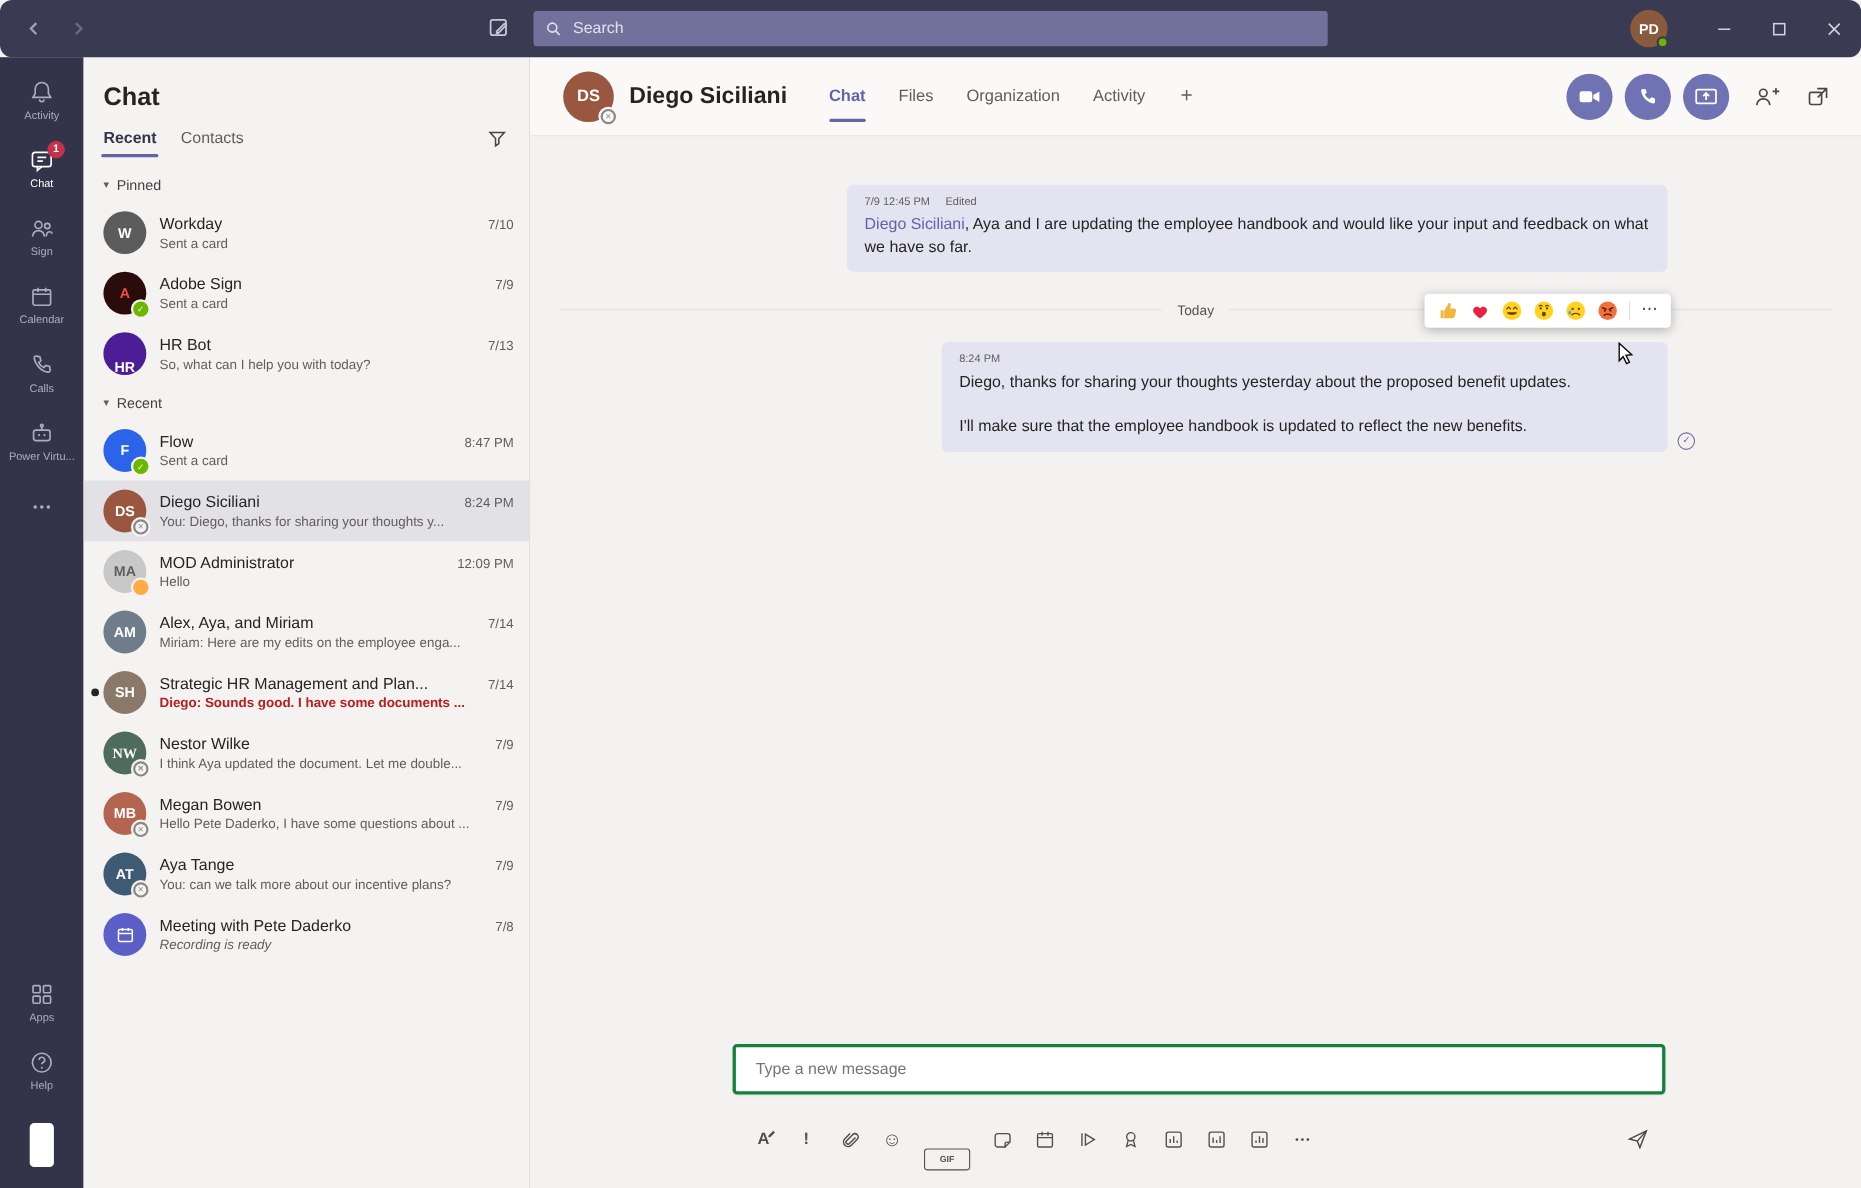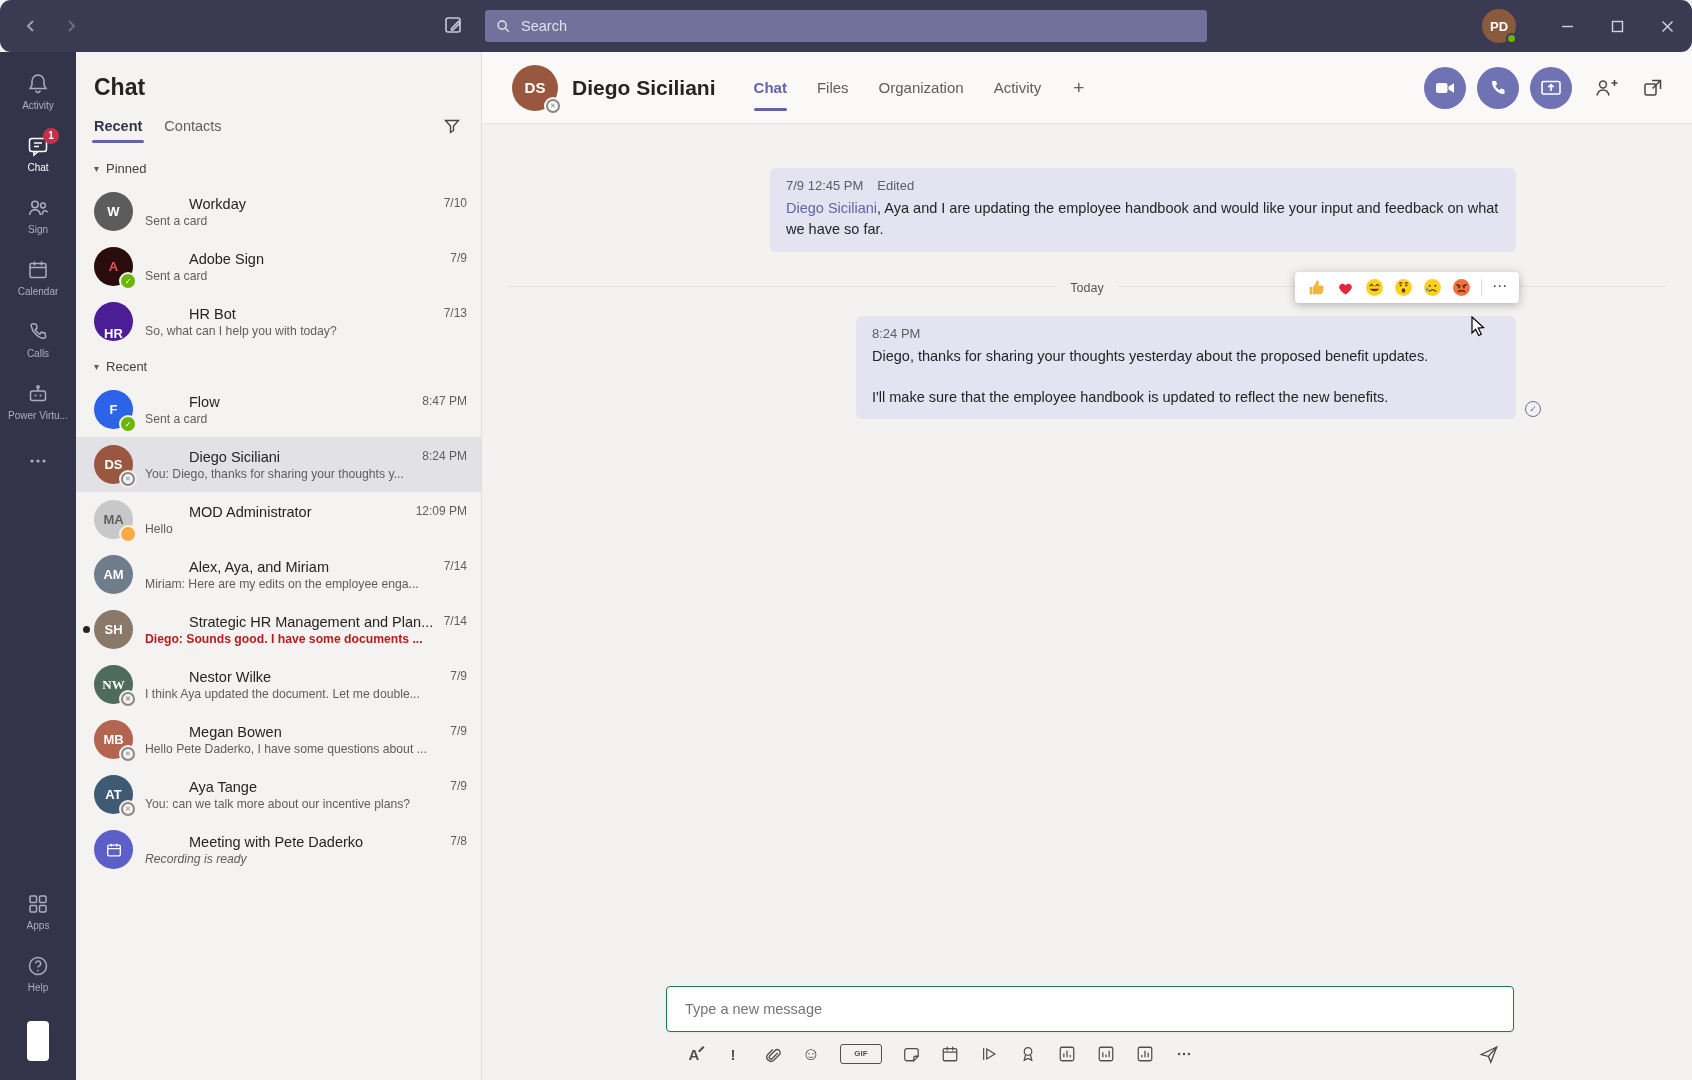--- a/index.html
+++ b/index.html
@@ -57,21 +57,21 @@
   .chat-row.unread .unread-dot{display:block;}
   .avatar{width:39px;height:39px;border-radius:50%;flex:none;display:flex;align-items:center;justify-content:center;color:#fff;font-size:13px;font-weight:bold;position:relative;margin-right:12px;}
   .avatar-text{display:flex;align-items:center;justify-content:center;}
   .presence{position:absolute;right:-2px;bottom:-2px;width:14px;height:14px;border-radius:50%;box-shadow:0 0 0 2px #f4f3f2;display:flex;align-items:center;justify-content:center;font-size:8px;font-weight:bold;}
   .presence.available{background:#6BB700;color:#fff;}
   .presence.available::after{content:"✓";}
   .presence.away{background:#FFAA44;color:#fff;}
   .presence.offline{background:#f4f3f2;border:2px solid #8a8886;color:#8a8886;}
   .presence.offline::after{content:"✕";font-size:7px;}
   .row-main{flex:1;min-width:0;display:flex;flex-direction:column;gap:2px;}
-  .row-top{display:flex;align-items:flex-start;margin-left:44px;}
+  .row-top{display:flex;align-items:center;}
   .row-name{flex:1;min-width:0;font-size:14.5px;color:#252423;white-space:nowrap;overflow:hidden;text-overflow:ellipsis;}
   .row-time{flex:none;font-size:12px;color:#605e5c;margin-left:8px;}
   .row-preview{font-size:12.2px;color:#605e5c;white-space:nowrap;overflow:hidden;text-overflow:ellipsis;}
   .chat-row.unread .row-name{font-weight:normal;}
   .chat-row.unread .row-preview{font-weight:bold;color:#b91c1c;}
   .chat-row.italic-preview .row-preview{font-style:italic;}
 
   
   .main{flex:1;display:flex;flex-direction:column;min-width:0;background:#f3f2f1;}
   .conv-head{height:72px;flex:none;display:flex;align-items:center;padding:0 26px 0 30px;background:#faf9f8;border-bottom:1px solid #e4e3e2;}
@@ -85,50 +85,50 @@
   .ctab.active::after{content:"";position:absolute;left:0;right:0;bottom:12px;height:3px;border-radius:2px;background:#6264A7;}
   .ctab-add{font-size:19px;color:#605e5c;cursor:pointer;margin-left:2px;}
   .conv-actions{margin-left:auto;display:flex;align-items:center;gap:11px;}
   .call-btn{width:42px;height:42px;border-radius:50%;background:#6f72b3;display:flex;align-items:center;justify-content:center;cursor:pointer;}
   .hd-icon{width:26px;height:26px;display:flex;align-items:center;justify-content:center;cursor:pointer;margin-left:10px;}
   .hd-icon svg{stroke:#484644;fill:none;stroke-width:1.5;}
 
   
   .thread{flex:1;min-height:0;position:relative;padding-top:44px;display:flex;flex-direction:column;}
   .bubble{background:#e3e3f2;border-radius:6px;padding:9px 16px 12px;color:#252423;font-size:14.5px;line-height:1.42;}
-  .msg-meta{font-size:13px;color:#605e5c;margin-bottom:3px;display:flex;gap:14px;}
+  .msg-meta{font-size:10px;color:#605e5c;margin-bottom:3px;display:flex;gap:14px;}
   .bubble-1{margin:0 176px 0 auto;width:746px;}
   .mention{color:#6264A7;}
   .msg2-wrap{position:relative;margin:8px 176px 0 auto;width:660px;}
   .bubble-2 p{margin:0;}
   .bubble-2 p + p{margin-top:20px;}
   .divider{position:relative;margin:26px 26px 14px;text-align:center;height:16px;}
   .divider::before{content:"";position:absolute;left:0;right:0;top:8px;border-top:1px solid #e2e0de;}
   .divider span{position:relative;background:#f3f2f1;padding:0 14px;font-size:12.5px;color:#56544f;}
   .receipt{position:absolute;right:-25px;bottom:2px;width:16px;height:16px;border:1.5px solid #6f6e9a;border-radius:50%;color:#6f6e9a;font-size:9px;display:flex;align-items:center;justify-content:center;}
   .reaction-bar{position:absolute;top:-44px;right:-3px;background:#ffffff;border-radius:4px;box-shadow:0 2px 10px rgba(0,0,0,0.28);display:flex;align-items:center;gap:10px;padding:6px 12px;z-index:4;}
   .reaction-bar .rx{width:19px;height:19px;display:flex;align-items:center;justify-content:center;cursor:pointer;}
   .rx-sep{width:1px;height:17px;background:#e1dfdd;}
   .rx-more{font-size:15px;color:#484644;cursor:pointer;line-height:1;padding-bottom:4px;}
   .cursor-pointer{position:absolute;top:0px;right:28px;z-index:5;}
 
   
   .compose{flex:none;padding-bottom:16px;}
-  .compose-input{margin-left:184px;width:848px;height:46px;background:#fff;border:1px solid #15803d;border-radius:4px;box-shadow:0 1px 2px rgba(0,0,0,0.05);display:flex;align-items:center;padding:0 16px;}
+  .compose-input{margin-left:184px;width:848px;height:46px;background:#fff;border:3px solid #15803d;border-radius:4px;box-shadow:0 1px 2px rgba(0,0,0,0.05);display:flex;align-items:center;padding:0 16px;}
   .compose-input input{flex:1;border:none;outline:none;font-size:14.5px;color:#252423;font-family:inherit;background:transparent;}
   .compose-input input::placeholder{color:#767573;}
   .compose-toolbar{margin:12px 193px 0 202px;display:flex;align-items:center;gap:19px;color:#51504d;}
   .tbtn{width:20px;height:20px;display:flex;align-items:center;justify-content:center;cursor:pointer;position:relative;color:#51504d;}
   .tbtn svg{stroke:currentColor;fill:none;stroke-width:1.4;}
   .tb-A{font-size:15px;font-weight:bold;line-height:1;}
   .tb-A .nib{position:absolute;right:-2px;top:-1px;}
   .tb-A .nib svg{stroke:none;fill:#51504d;}
   .tb-bang{font-size:15px;font-weight:bold;}
   .tb-smile{font-size:18px;line-height:1;}
-  .tb-gif{border:1.4px solid #51504d;border-radius:3px;font-size:8px;font-weight:bold;padding:2px 20px;line-height:1;}
+  .tb-gif{border:1.4px solid #51504d;border-radius:3px;font-size:8px;font-weight:bold;padding:2px 20px;line-height:1;margin-top:37px;}
   .tb-spacer{flex:1;}
   .send-btn svg{stroke:#484644;}
 
   
   svg{display:block;}
 </style>
 </head>
 <body>
 
 <div class="app">

